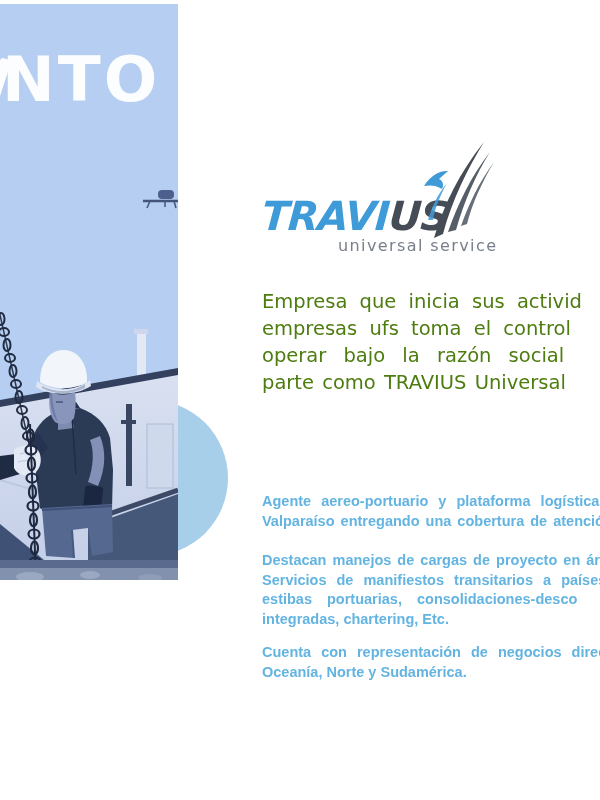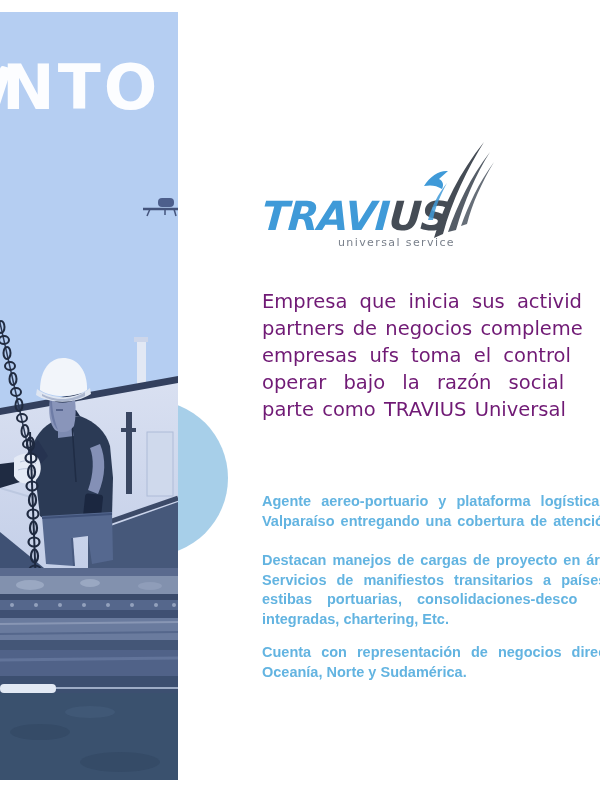--- a/index.html
+++ b/index.html
@@ -2,21 +2,21 @@
 <html><head>
 <meta charset="utf-8">
 <style>
   html,body{margin:0;padding:0;}
   body{
     width:600px;height:800px;position:relative;overflow:hidden;
     background:#ffffff;font-family:"DejaVu Sans",sans-serif;
   }
   
   .photo-strip{
-    position:absolute;left:0;top:12px;width:178px;height:768px;
+    position:absolute;left:0;top:4px;width:178px;height:576px;
     z-index:2;overflow:hidden;background:#b5cef2;
   }
   .photo-strip svg{display:block;}
   .hero-title{
     position:absolute;left:2px;top:44px;z-index:3;
     color:#fcfdff;font-size:63px;font-weight:600;letter-spacing:3px;
     font-family:"DejaVu Sans",sans-serif;line-height:1;
   }
   .hero-title .cut-letter{
     position:absolute;left:-8px;top:10px;width:11px;height:44px;
@@ -32,25 +32,25 @@
   .wordmark{
     position:absolute;left:0;top:56px;white-space:nowrap;
     font-style:italic;font-weight:bold;font-size:40px;letter-spacing:-1px;
     transform:skewX(-4deg);line-height:1;
   }
   .wordmark .wm-a{color:#3f9ad8;}
   .wordmark .wm-b{color:#454c55;}
   .logo-swoosh{position:absolute;left:160px;top:0;}
   .logo-tagline{
     position:absolute;left:76px;top:96px;
-    font-size:11px;letter-spacing:1.4px;color:#787f8a;white-space:nowrap;
+    font-size:16px;letter-spacing:1.4px;color:#787f8a;white-space:nowrap;
   }
   
   .text-col{position:absolute;left:262px;top:0;width:338px;height:800px;overflow:hidden;z-index:4;}
-  .about{position:absolute;left:0;top:288px;color:#701a75;font-size:19.5px;line-height:27px;}
+  .about{position:absolute;left:0;top:288px;color:#4d7c0f;font-size:19.5px;line-height:27px;}
   .about .line{white-space:nowrap;}
   .blue-para{position:absolute;left:0;color:#63b4e1;font-size:14.5px;font-weight:bold;
     line-height:19.5px;font-family:"Liberation Sans","DejaVu Sans",sans-serif;}
   .bp1{top:492px;} .bp2{top:551px;} .bp3{top:643px;}
   .blue-para .line{white-space:nowrap;}
   
   .ws1{word-spacing:2px;} .ws2{word-spacing:6px;} .ws3{word-spacing:11px;}
 </style>
 </head>
 <body>
@@ -212,21 +212,20 @@
     <path d="M2,46 C8,36 18,30 26,31 L17,39 C21,41 22,45 20,49 C14,45 8,45 2,46 Z" fill="#3f9ad8"></path>
     <path d="M6,80 C10,66 16,54 25,43 C18,56 13,68 11,80 Z" fill="#3f9ad8" opacity="0.85"></path>
   </svg>
   <div class="logo-tagline">universal service</div>
 </div>
 
 <div class="text-col">
 
   <div class="about">
     <div class="line ws2">Empresa que inicia sus activid</div>
-    <div class="line ws1">partners de negocios compleme</div>
     <div class="line ws2">empresas ufs toma el control</div>
     <div class="line ws3">operar bajo la razón social</div>
     <div class="line ws1">parte como  TRAVIUS Universal</div>
   </div>
 
   <div class="blue-para bp1">
     <div class="line ws2">Agente aereo-portuario y plataforma logística</div>
     <div class="line ws1">Valparaíso entregando una cobertura de atenció</div>
   </div>
 

